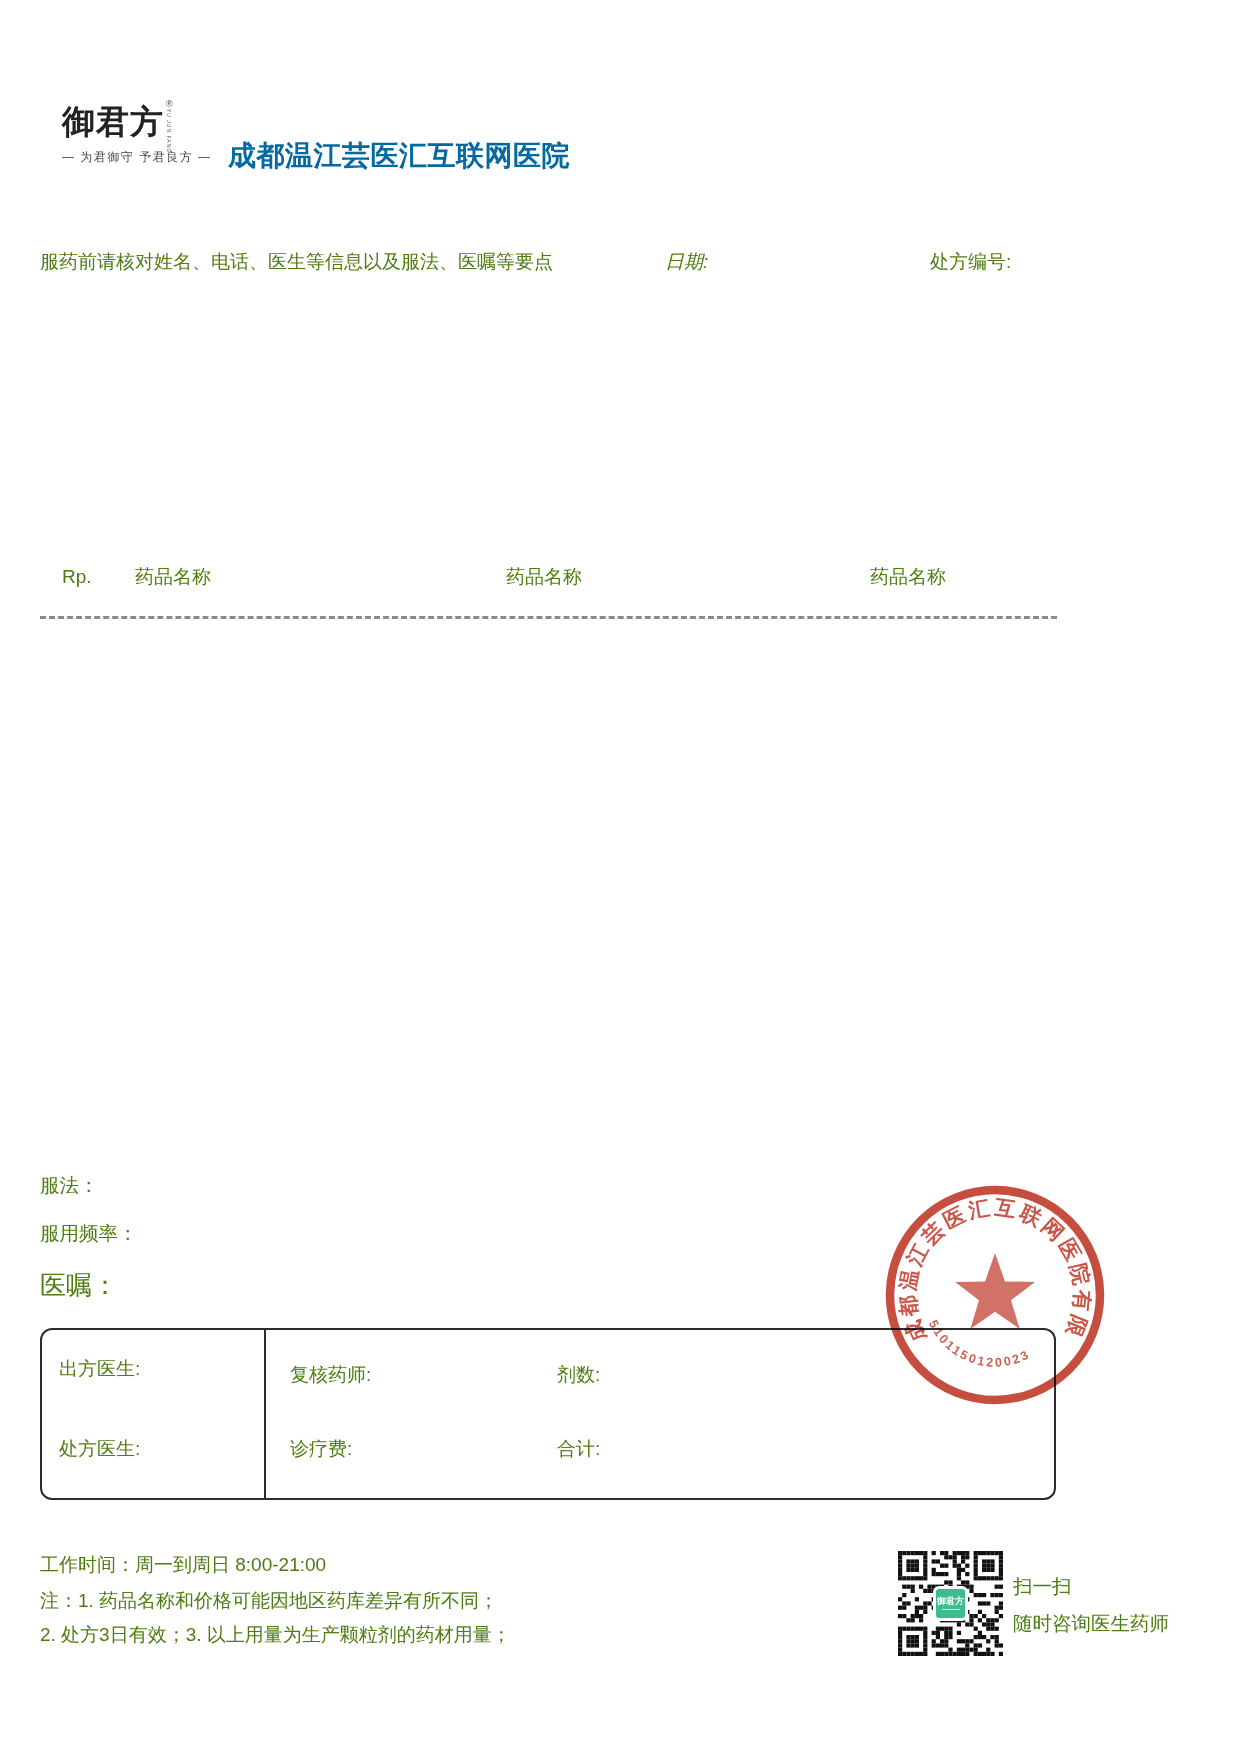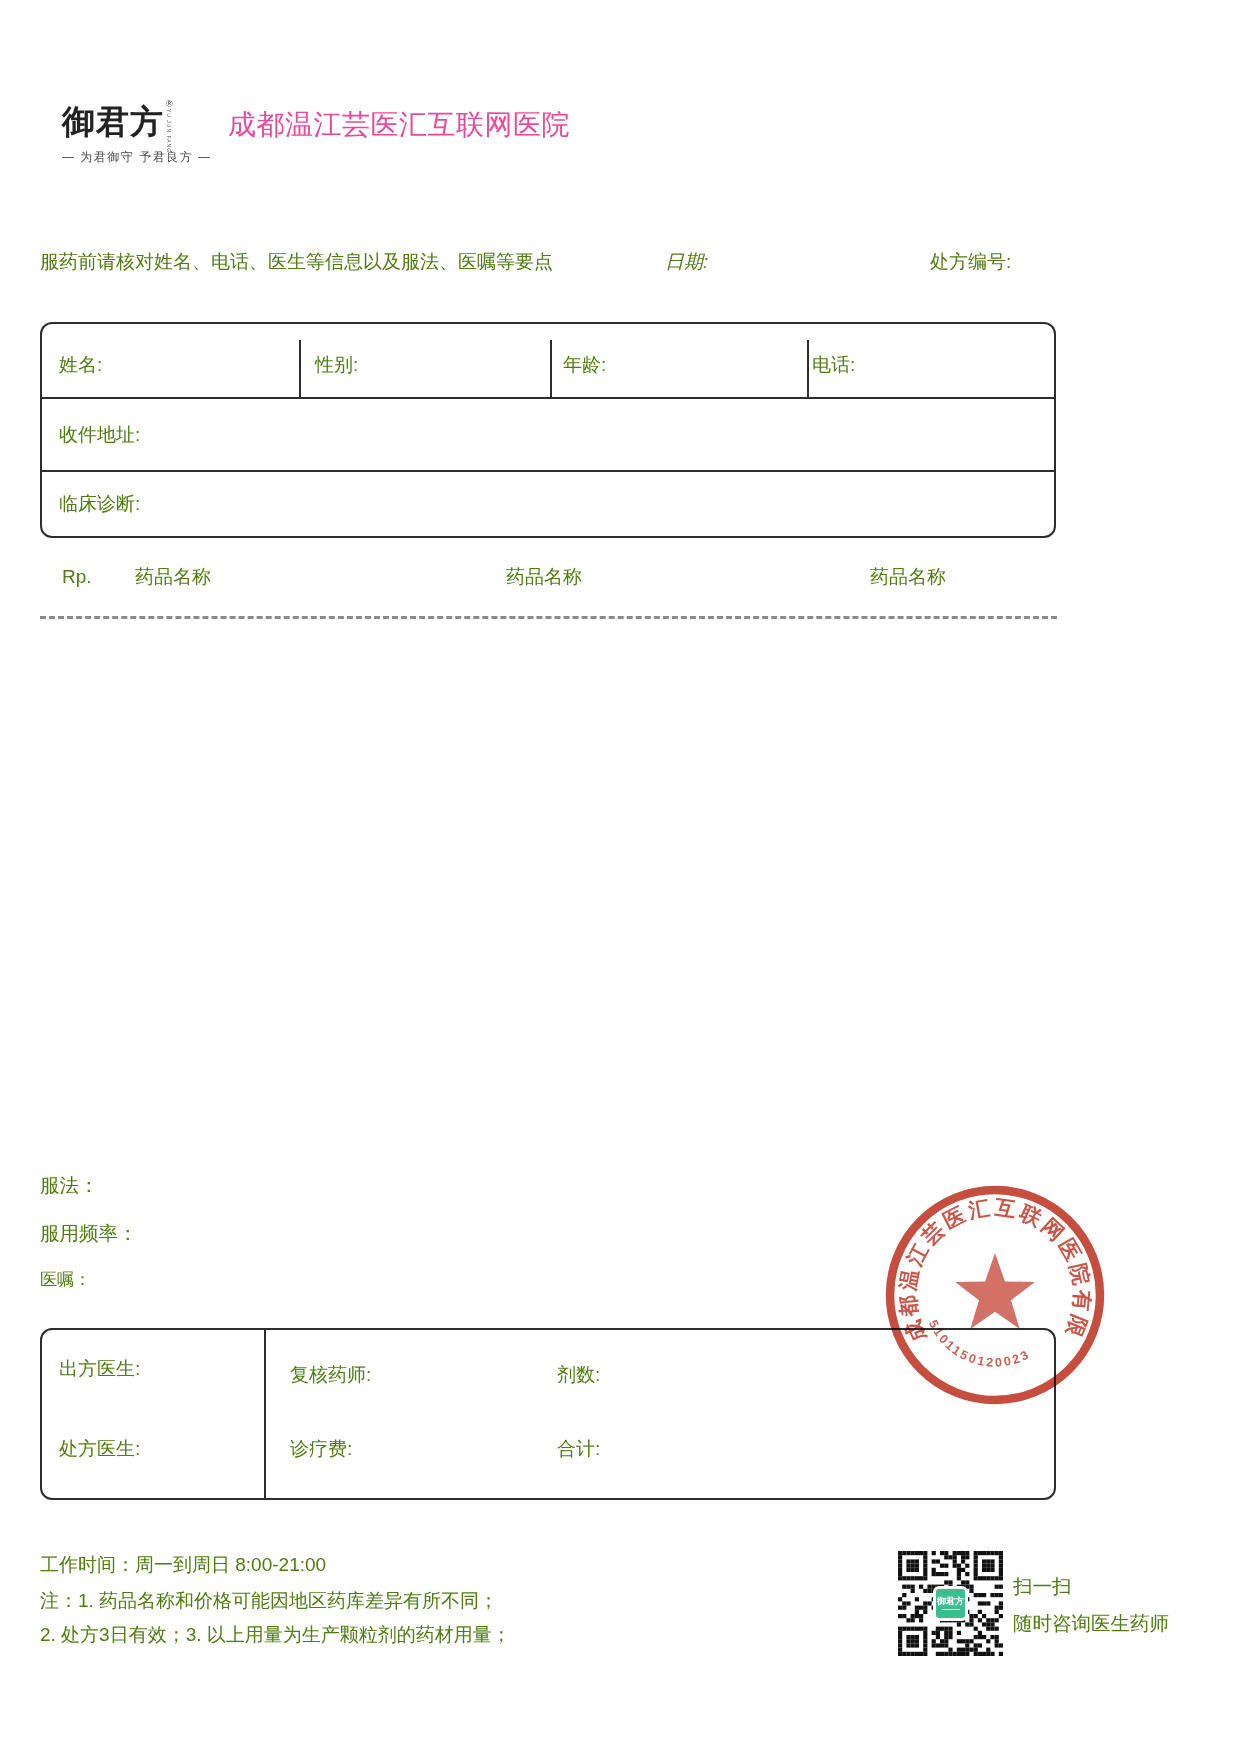--- a/index.html
+++ b/index.html
@@ -8,21 +8,21 @@
   .page { position:relative; width:1240px; height:1754px; background:#fff; overflow:hidden; }
   .abs { position:absolute; }
   .txt { font-size:19px; color:#4d7c0f; line-height:1.2; white-space:nowrap; }
 
   
   .logo-text { font-family:"DejaVu Serif","Liberation Serif",serif; font-weight:bold; font-size:33px; color:#222; letter-spacing:1px; }
   .logo-side { display:inline-block; vertical-align:top; margin-left:2px; }
   .logo-reg { display:block; font-size:9px; color:#444; line-height:1; }
   .logo-vert { display:block; writing-mode:vertical-rl; font-size:5px; color:#555; letter-spacing:1px; height:26px; line-height:1; }
   .logo-tagline { font-size:12px; color:#4a4a4a; letter-spacing:1.5px; margin-top:4px; white-space:nowrap; }
-  .hospital-title { font-size:28px; font-weight:normal; color:#ec4899; letter-spacing:0.5px; white-space:nowrap; }
+  .hospital-title { font-size:28px; font-weight:bold; color:#0369a1; letter-spacing:0.5px; white-space:nowrap;margin-top:31px; }
 
   
   .info-box { border:2px solid #2d2d2d; border-radius:12px; background:transparent; }
   .hline { position:absolute; left:0; width:100%; height:2px; background:#2d2d2d; }
   .vline { position:absolute; width:2px; background:#2d2d2d; }
   .dashed-line { border-top:3px dashed #8a8a8a; }
 
   
   .stamp { opacity:0.9; mix-blend-mode:multiply; }
 
@@ -44,49 +44,31 @@
     </div>
     <div class="logo-tagline">— 为君御守  予君良方 —</div>
   </div>
 
   <div class="abs hospital-title" style="left:228px; top:106px;">成都温江芸医汇互联网医院</div>
 
   <div class="abs txt" style="left:40px; top:251px;">服药前请核对姓名、电话、医生等信息以及服法、医嘱等要点</div>
   <div class="abs txt" style="left:665px; top:251px;font-style:italic;">日期:</div>
   <div class="abs txt" style="left:930px; top:251px;text-align:center;">处方编号:</div>
 
-  <div class="abs info-box" style="left:40px; top:322px; width:1016px; height:216px;">
-    <div class="vline" style="left:257px; top:16px; height:57px;"></div>
-    <div class="vline" style="left:508px; top:16px; height:57px;"></div>
-    <div class="vline" style="left:765px; top:16px; height:57px;"></div>
-
-    <div class="abs txt" style="left:17px; top:30px;">姓名:</div>
-    <div class="abs txt" style="left:273px; top:30px;">性别:</div>
-    <div class="abs txt" style="left:521px; top:30px;">年龄:</div>
-    <div class="abs txt" style="left:770px; top:30px;">电话:</div>
-
-    <div class="hline" style="top:73px;"></div>
-
-    <div class="abs txt" style="left:17px; top:100px;">收件地址:</div>
-
-    <div class="hline" style="top:146px;"></div>
-
-    <div class="abs txt" style="left:17px; top:169px;">临床诊断:</div>
-  </div>
 
   <div class="abs txt" style="left:62px; top:566px;">Rp.</div>
   <div class="abs txt" style="left:135px; top:566px;">药品名称</div>
   <div class="abs txt" style="left:506px; top:566px;">药品名称</div>
   <div class="abs txt" style="left:870px; top:566px;">药品名称</div>
 
   <div class="abs dashed-line" style="left:40px; top:616px; width:1017px; height:0;"></div>
 
   <div class="abs txt" style="left:40px; top:1174px; font-size:19.5px;">服法：</div>
   <div class="abs txt" style="left:40px; top:1222px; font-size:19.5px;">服用频率：</div>
-  <div class="abs txt" style="left:40px; top:1270px; font-size:17px;">医嘱：</div>
+  <div class="abs txt" style="left:40px; top:1270px; font-size:26px;">医嘱：</div>
 
   <div class="abs info-box" style="left:40px; top:1328px; width:1016px; height:172px;">
     <div class="vline" style="left:222px; top:0; height:168px;"></div>
 
     <div class="abs txt" style="left:17px; top:28px;">出方医生:</div>
     <div class="abs txt" style="left:17px; top:108px;">处方医生:</div>
 
     <div class="abs txt" style="left:248px; top:34px;">复核药师:</div>
     <div class="abs txt" style="left:515px; top:34px;">剂数:</div>
 

